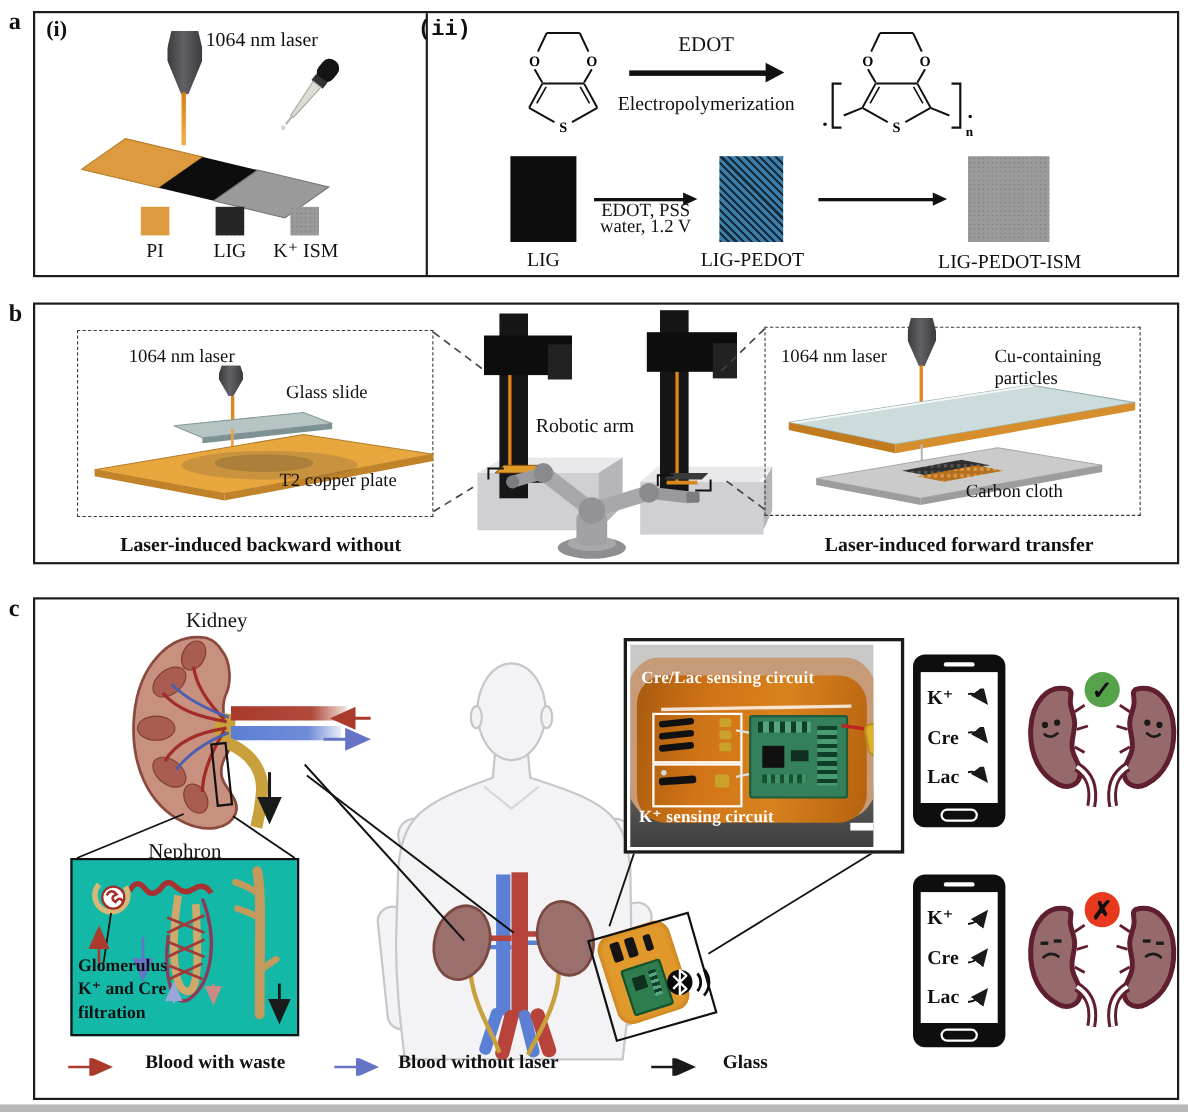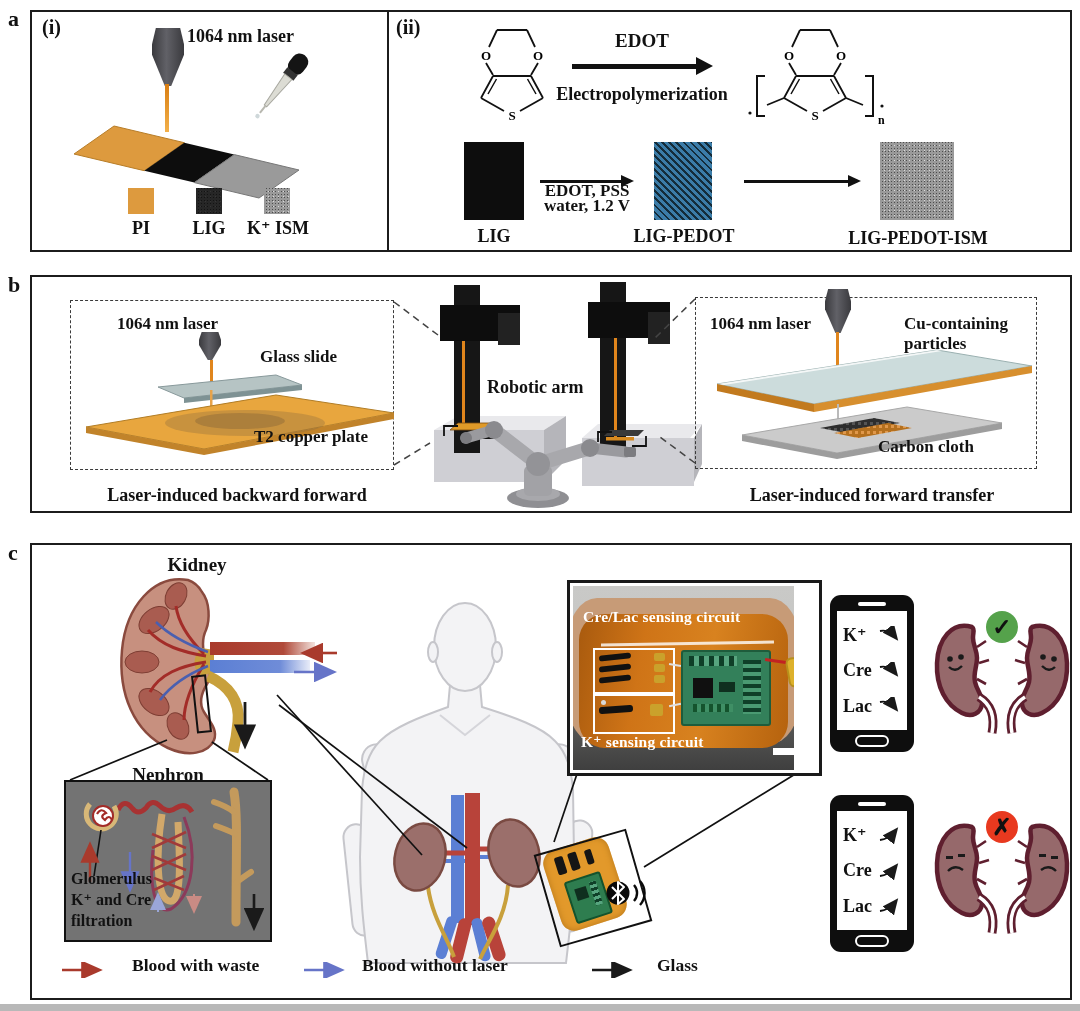--- a/index.html
+++ b/index.html
@@ -2,21 +2,21 @@
 <html><head>
 <meta charset="utf-8">
 <style>
   html,body{margin:0;padding:0;background:#fff;}
   #stage{position:relative;width:1080px;height:1011px;background:#fff;overflow:hidden;
          font-family:"Liberation Serif","DejaVu Serif",serif;color:#111;}
   .abs{position:absolute;}
   .panel{position:absolute;background:#fff;border:2.5px solid #1c1c1c;box-sizing:border-box;}
   .plabel{position:absolute;font-weight:700;font-size:22px;}
   .tag{position:absolute;font-weight:700;font-size:20px;}
-  .blab{position:absolute;font-weight:700;font-size:17px;line-height:1.15;}
+  .blab{position:absolute;font-weight:400;font-size:17px;line-height:1.15;}
   .cap{position:absolute;font-weight:700;font-size:18px;text-align:center;}
   .ctr{text-align:center;}
   .nozzle{position:absolute;background:linear-gradient(90deg,#3a3a3e,#616167 45%,#3a3a3e);
           clip-path:polygon(12% 0,88% 0,100% 28%,100% 46%,60% 100%,40% 100%,0 46%,0 28%);}
   .beam{position:absolute;background:linear-gradient(180deg,#d97e12,#f2b04a);}
   .sq{position:absolute;box-sizing:border-box;}
   .speckle{background-color:#9a9a9a;
      background-image:radial-gradient(#666 15%,transparent 16%),
                       radial-gradient(#d9d9d9 13%,transparent 15%),
                       radial-gradient(#4d4d4d 11%,transparent 13%);
@@ -108,21 +108,21 @@
         <circle cx="38.5" cy="79" r="2.2" fill="#cfd8da"></circle>
       </g>
     </svg>
     <div class="sq" style="left:96px;top:176px;width:26px;height:26px;background:#dd9a3e;"></div>
     <div class="sq speckle" style="left:164px;top:176px;width:26px;height:26px;filter:brightness(0.25);"></div>
     <div class="sq speckle" style="left:232px;top:176px;width:26px;height:26px;"></div>
     <div class="blab ctr" style="left:76px;top:206px;width:66px;font-size:18px;">PI</div>
     <div class="blab ctr" style="left:144px;top:206px;width:66px;font-size:18px;">LIG</div>
     <div class="blab ctr" style="left:206px;top:206px;width:80px;font-size:18px;">K⁺ ISM</div>
 
-    <div class="tag" style="left:364px;top:4px;">(ii)</div>
+    <div class="tag" style="left:348px;top:4px;font-family:Liberation Mono, monospace;">(ii)</div>
     <svg class="abs" style="left:420px;top:6px;" width="120" height="108">
       <g stroke="#111" stroke-width="1.8" fill="none">
         <path d="M45,12 L75,12 M45,12 L37,29 M75,12 L83,29 M34,45 L41,57 M86,45 L79,57 M41,58 L79,58 M41,58 L29,80 M79,58 L91,80 M29,80 L52,93 M91,80 L68,93"></path>
         <path d="M44.5,61 L36,76 M75.5,61 L84,76" stroke-width="1.5"></path>
       </g>
       <text x="34" y="42" font-size="13" font-weight="700" text-anchor="middle">O</text>
       <text x="86" y="42" font-size="13" font-weight="700" text-anchor="middle">O</text>
       <text x="60" y="102" font-size="13" font-weight="700" text-anchor="middle">S</text>
     </svg>
     <div class="blab ctr" style="left:545px;top:18px;width:130px;font-size:19px;">EDOT</div>
@@ -166,21 +166,21 @@
       <polygon points="104,41 222,28 222,33 104,46" fill="#7e9294"></polygon>
       <rect x="130" y="33" width="2.5" height="28" fill="#e8a34a"></rect>
       <polygon points="6,70 196,38 314,56 124,92" fill="#e8a63e" stroke="#b17d26" stroke-width="1"></polygon>
       <polygon points="124,92 314,56 314,62 124,98" fill="#c1832a"></polygon>
       <polygon points="6,70 124,92 124,98 6,76" fill="#c1832a"></polygon>
       <ellipse cx="165" cy="66" rx="80" ry="13" fill="#8a6a40" opacity="0.33"></ellipse>
       <ellipse cx="160" cy="64" rx="45" ry="8" fill="#6e5434" opacity="0.3"></ellipse>
     </svg>
     <div class="blab" style="left:228px;top:70px;width:110px;">Glass slide</div>
     <div class="blab" style="left:222px;top:150px;width:150px;">T2 copper plate</div>
-    <div class="cap" style="left:55px;top:208px;width:300px;">Laser-induced backward forward</div>
+    <div class="cap" style="left:55px;top:208px;width:300px;">Laser-induced backward without</div>
 
     <svg class="abs" style="left:400px;top:3px;" width="272" height="232">
 
       <polygon points="2,150 112,150 134,136 26,136" fill="#e9e9ec"></polygon>
       <rect x="2" y="150" width="110" height="52" fill="#cfcfd4"></rect>
       <polygon points="112,150 134,136 134,180 112,202" fill="#b5b5ba"></polygon>
 
       <rect x="22" y="5" width="26" height="168" fill="#161616"></rect>
       <rect x="8" y="25" width="80" height="36" fill="#0d0d0d"></rect>
       <rect x="66" y="33" width="22" height="32" fill="#222"></rect>
@@ -302,21 +302,21 @@
         <path d="M98,80 C76,72 58,62 46,50"></path>
           <path d="M98,94 C78,102 62,112 50,128"></path>
       </g>
       <rect x="100" y="70" width="105" height="13" fill="url(#gradR)"></rect>
       <rect x="100" y="88" width="100" height="13" fill="url(#gradB)"></rect>
       <path d="M98,104 C120,114 130,130 128,150 C127,162 125,172 123,180" fill="none" stroke="#c8a03c" stroke-width="11"></path>
       <rect x="85" y="104" width="13" height="56" fill="none" stroke="#111" stroke-width="2" transform="rotate(-6 91 132)"></rect>
     </svg>
 
     <div class="blab ctr" style="left:76px;top:219px;width:120px;font-size:19px;">Nephron</div>
-    <div class="abs" style="left:32px;top:235px;width:208px;height:162px;border:2.5px solid #111;background:#737373;box-sizing:border-box;">
+    <div class="abs" style="left:32px;top:235px;width:208px;height:162px;border:2.5px solid #111;background:#14b8a6;box-sizing:border-box;">
       <svg width="203" height="157">
         <path d="M168,10 C172,34 170,70 170,140" fill="none" stroke="#c49a5c" stroke-width="9" stroke-linecap="round"></path>
         <path d="M148,20 Q160,24 168,30 M150,44 Q162,48 169,52 M185,90 Q176,96 171,100" fill="none" stroke="#c49a5c" stroke-width="6" stroke-linecap="round"></path>
         <path d="M52,28 q6,-12 14,-2 q6,8 14,0 q6,-10 14,-2 q8,8 16,2 q10,-6 16,4" fill="none" stroke="#a83232" stroke-width="5"></path>
         <path d="M96,32 C90,70 90,115 103,119 C116,123 114,80 112,40" fill="none" stroke="#d2a86a" stroke-width="7"></path>
         <path d="M118,35 C132,70 128,112 105,127 C88,134 83,100 87,68" fill="none" stroke="#8c3a5a" stroke-width="3"></path>
         <g stroke="#a13a3a" stroke-width="2.5">
           <line x1="86" y1="52" x2="120" y2="66"></line>
             <line x1="120" y1="50" x2="86" y2="66"></line>
           <line x1="86" y1="74" x2="120" y2="88"></line>

